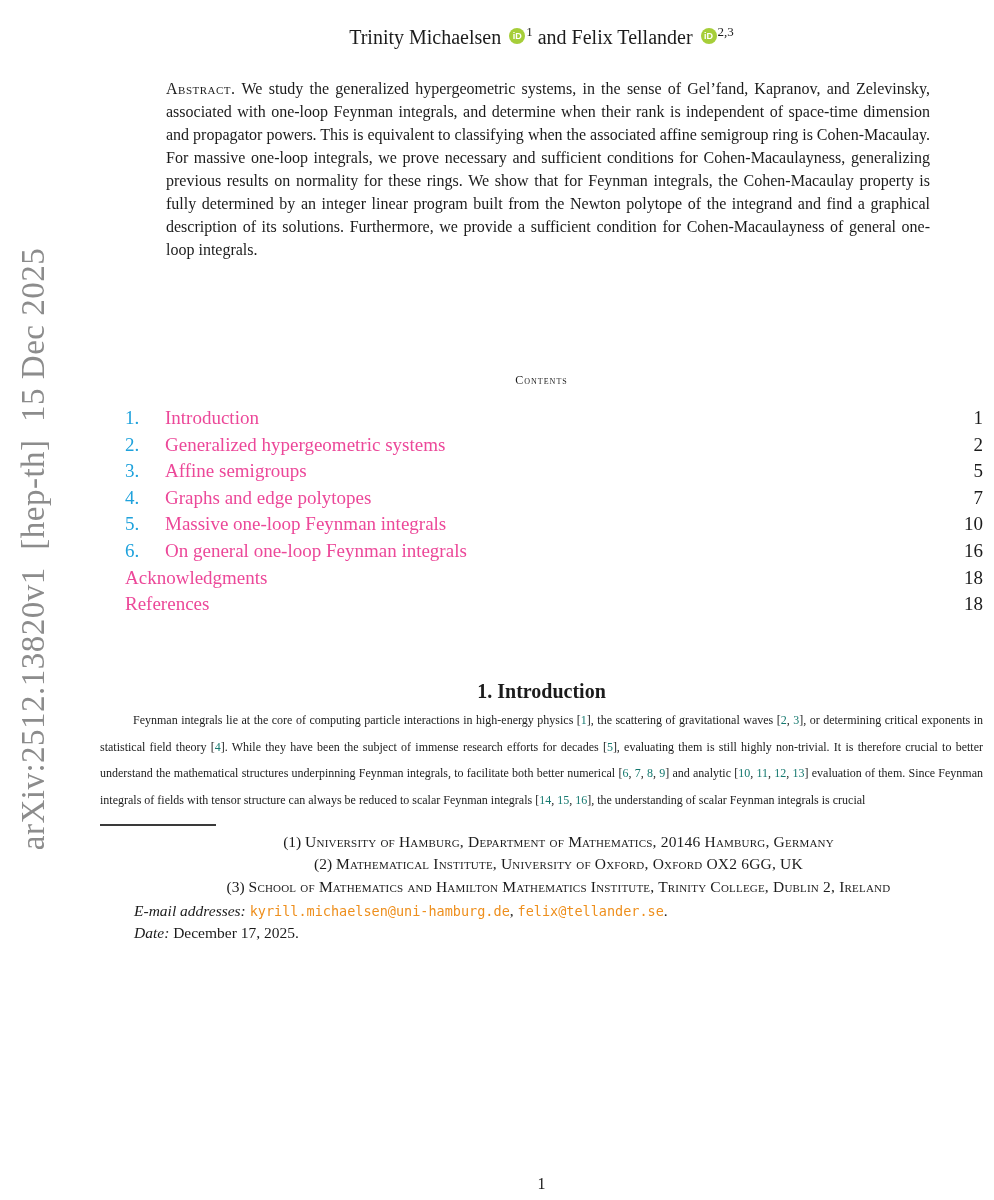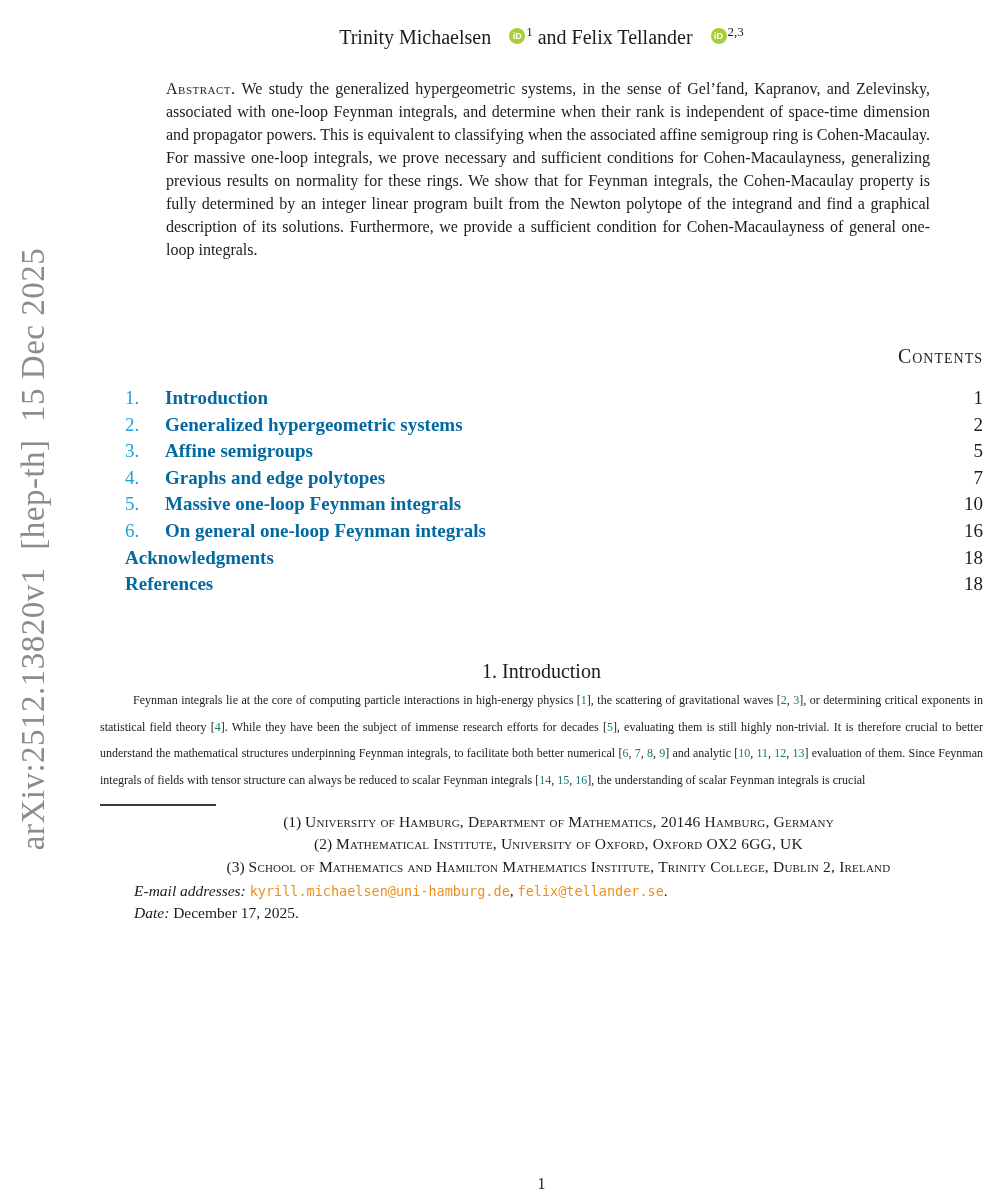--- a/index.html
+++ b/index.html
@@ -48,49 +48,49 @@
     width: 16px; height: 16px;
     border-radius: 50%;
     background: #a6ce39;
     color: #ffffff;
     font-family: "Liberation Sans", sans-serif;
     font-weight: bold;
     font-size: 9px;
     line-height: 16px;
     text-align: center;
     vertical-align: 5px;
-    margin-left: 18px;
+    margin-left: 8px;
   }
   .affil-sup { font-size: 13px; vertical-align: 8px; margin-left: 1px; }
   .abstract {
     margin: 28px 53px 0 66px;
     font-size: 16px;
     line-height: 23px;
     text-align: justify;
   }
   .sc { font-variant: small-caps; }
   .abstract-label { letter-spacing: 0.5px; }
   .contents-heading {
-    margin-top: 84px;
-    text-align: right;
-    font-size: 20px;
+    margin-top: 112px;
+    text-align: center;
+    font-size: 12px;
     font-weight: normal;
     letter-spacing: 1px;
   }
   .toc { margin-top: 17px; margin-left: 25px; font-size: 19px; }
   .toc-row { display: flex; line-height: 26.6px; cursor: pointer; }
   .toc-num { width: 40px; color: #1fa2dc; }
-  .toc-title { color: #0369a1; font-weight: bold; }
+  .toc-title { color: #ec4899; }
   .toc-fill { flex: 1; }
   .toc-page { color: #1b1b1b; }
   .section-heading {
     margin-top: 62px;
     text-align: center;
     font-size: 20px;
-    font-weight: normal;
+    font-weight: bold;
   }
   .body-par {
     margin-top: 4px;
     font-size: 12px;
     line-height: 26.8px;
     text-align: justify;
     text-indent: 33px;
   }
   .cite { color: #14786e; cursor: pointer; }
   .footnote-rule {

